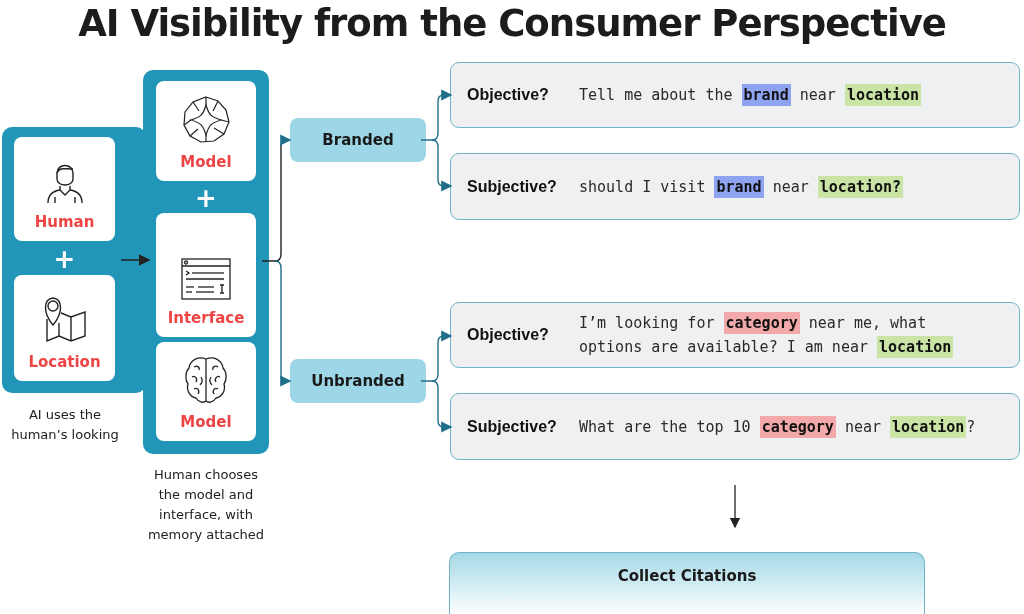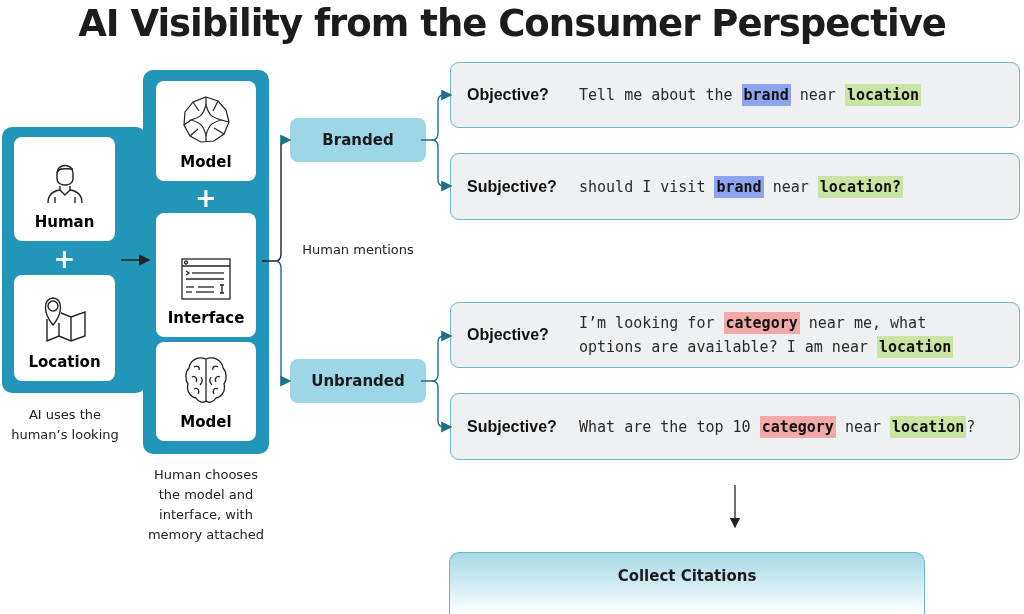--- a/index.html
+++ b/index.html
@@ -11,21 +11,21 @@
     font-family: "DejaVu Sans", sans-serif; font-weight: bold; font-size: 37px;
     letter-spacing: -1px; color: #1c1c1c;
   }
 
   .panel { position: absolute; background: #2196b8; border-radius: 10px; }
   .card {
     position: absolute; background: #ffffff; border-radius: 8px;
     display: flex; flex-direction: column; align-items: center; justify-content: flex-end;
   }
   .card .lbl {
-    font-family: "DejaVu Sans", sans-serif; font-weight: bold; font-size: 15px; color: #000000;
+    font-family: "DejaVu Sans", sans-serif; font-weight: bold; font-size: 15px; color: #ef4444;
     margin-bottom: 10px;
   }
   .card svg { margin-bottom: 8px; }
   .plus {
     position: absolute; color: #ffffff; font-size: 26px; font-weight: bold;
     font-family: "DejaVu Sans", sans-serif; line-height: 1; text-align: center;
   }
   .caption {
     position: absolute; text-align: center; font-family: "DejaVu Sans", sans-serif;
     font-size: 13px; line-height: 20px; color: #222;
@@ -138,21 +138,20 @@
   </div>
 </div>
 <div class="caption" style="left:131px; top:465px; width:150px;">
   <div>Human chooses</div>
   <div>the model and</div>
   <div>interface, with</div>
   <div>memory attached</div>
 </div>
 
 <div class="caption" style="left:288px; top:240px; width:140px;">
-  <div>Human mentions</div>
 </div>
 
 <div class="pill" style="left:290px; top:118px; width:136px; height:44px;">Branded</div>
 <div class="pill" style="left:290px; top:359px; width:136px; height:44px;">Unbranded</div>
 
 <div class="qbox" style="top:62px; height:66px;">
   <span class="qlabel">Objective?</span>
   <div class="qtext"><div><span>Tell me about the </span><span class="hl hl-brand">brand</span><span> near </span><span class="hl hl-location">location</span></div></div>
 </div>
 <div class="qbox" style="top:153px; height:67px;">

